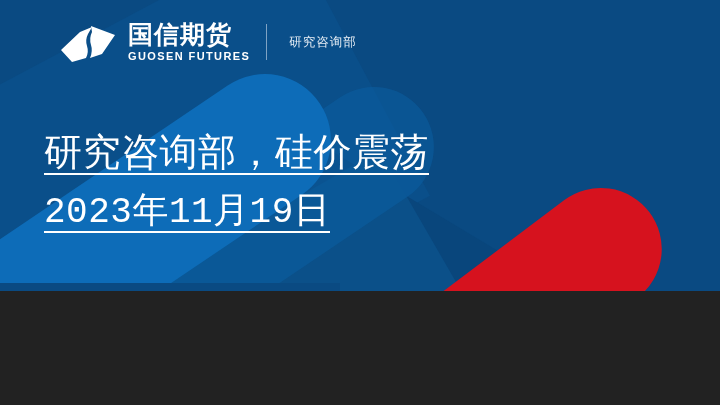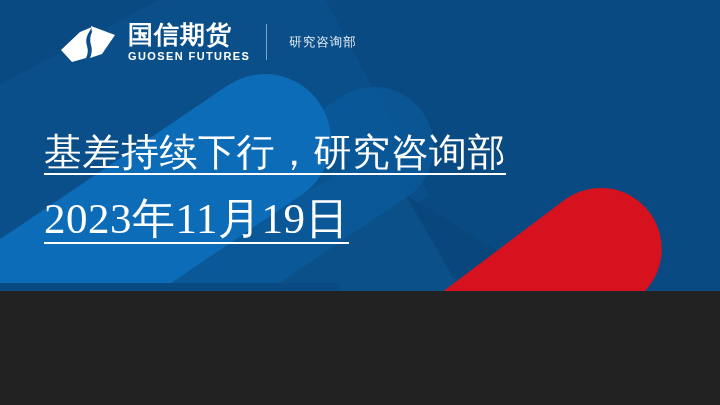--- a/index.html
+++ b/index.html
@@ -190,21 +190,22 @@
   .title-line::after {
     content: "";
     position: absolute;
     left: 0;
     right: 0;
     bottom: 9px;
     height: 2px;
     background: #ffffff;
   }
   .title-line.date {
-    font-size: 43px;
+    font-size: 36px;
+    font-family: Liberation Mono, monospace;
   }
 </style>
 </head>
 <body>
 
 <div id="slide">
 
   <div class="bg-layer">
     <div class="chev chev-a"></div>
     <div class="chev chev-b"></div>
@@ -230,17 +231,17 @@
     </span>
     <span class="logo-words">
       <span class="logo-cn">国信期货</span>
       <span class="logo-en">GUOSEN FUTURES</span>
     </span>
     <span class="logo-divider"></span>
     <span class="logo-dept">研究咨询部</span>
   </div>
 
   <div class="title-block">
-    <span class="title-line">基差持续下行，研究咨询部</span>
+    <span class="title-line">研究咨询部，硅价震荡</span>
     <span class="title-line date">2023年11月19日</span>
   </div>
 
 </div>
 
 </body></html>

